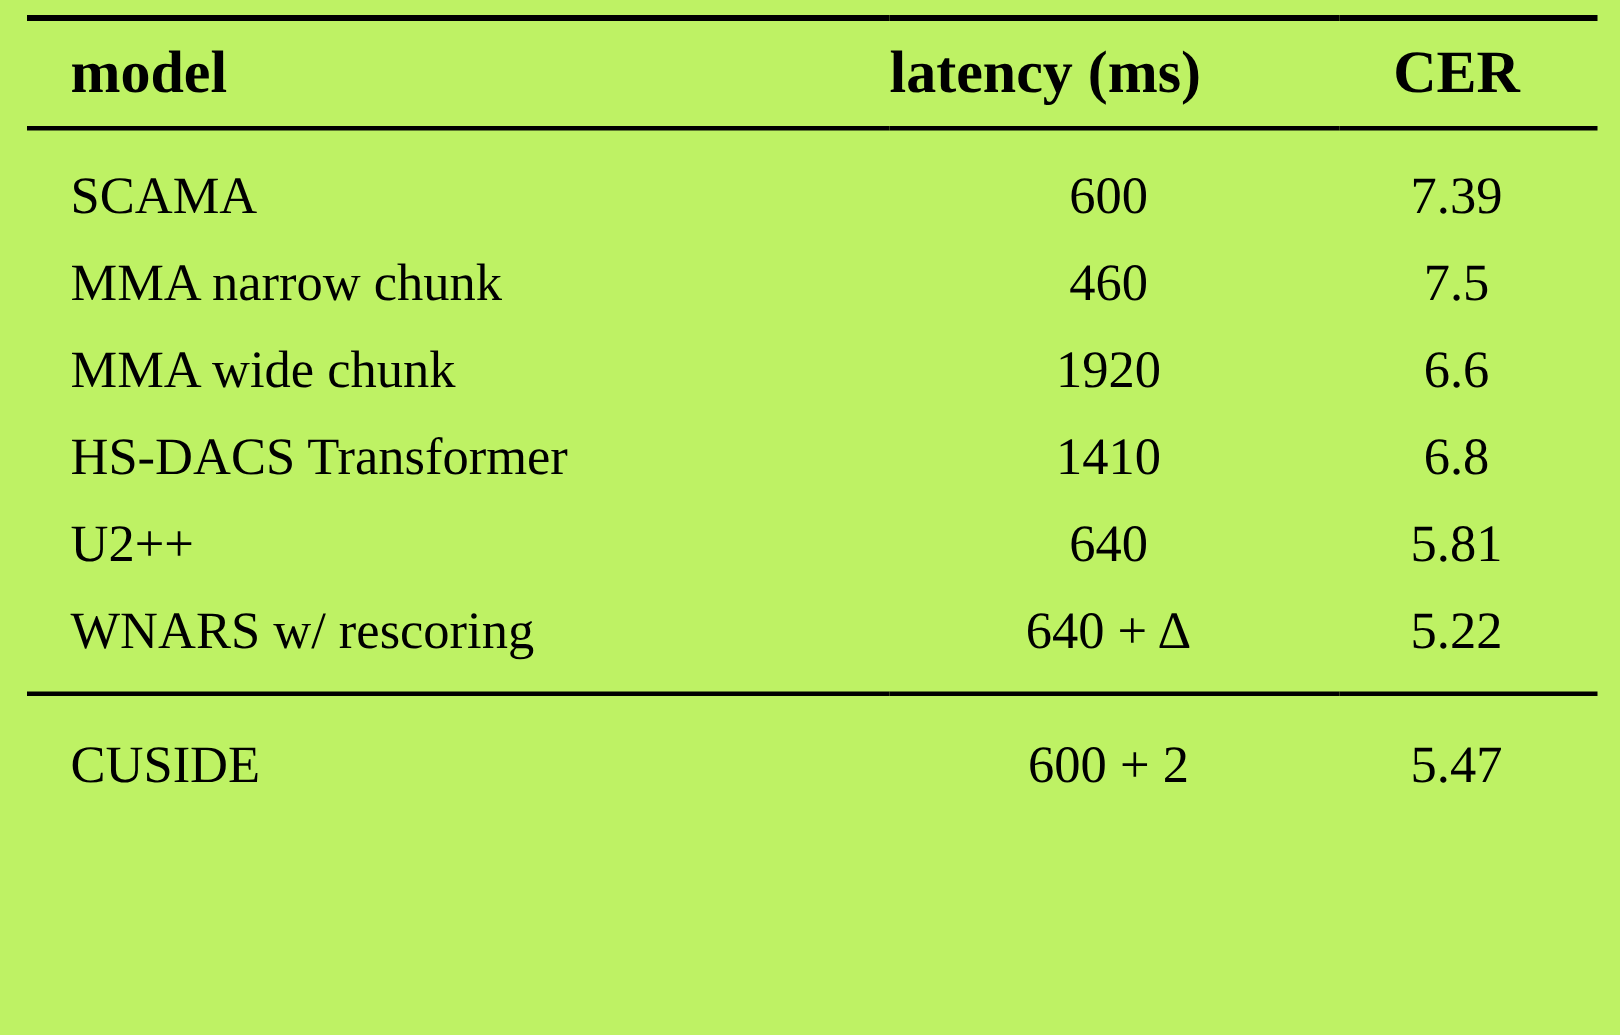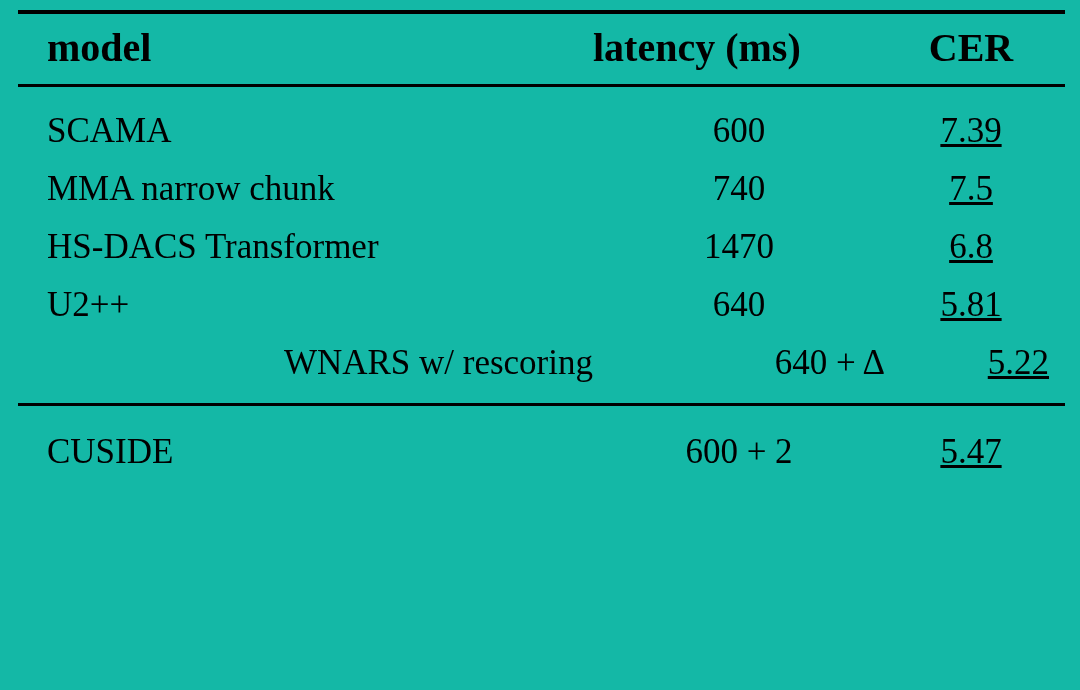--- a/index.html
+++ b/index.html
@@ -5,21 +5,21 @@
 <style>
   html, body {
     margin: 0;
     padding: 0;
     background: #ffffff;
   }
   #page {
     position: relative;
     width: 1080px;
     height: 690px;
-    background: #14b8a6;
+    background: #bef264;
     font-family: "Liberation Serif", "DejaVu Serif", serif;
     color: #000000;
     overflow: hidden;
   }
   .table-wrap {
     position: absolute;
     left: 18px;
     top: 10px;
     width: 1047px;
   }
@@ -53,25 +53,25 @@
     font-size: 35px;
     line-height: 1.0;
     font-weight: normal;
     padding: 0;
     height: 58px;
     vertical-align: middle;
     white-space: nowrap;
   }
   tbody td.d-model   { text-align: left;   padding-left: 29px; }
   tbody td.d-latency { text-align: center; padding-right: 8px; }
-  tbody td.d-cer     { text-align: center; padding-right: 16px; text-decoration: underline; }
+  tbody td.d-cer     { text-align: center; padding-right: 16px; }
 
   tbody tr.first-body td { padding-top: 14px; }
   tbody tr.group-first td { padding-top: 16px; }
-  tbody tr.last-body td   { padding-bottom: 12px; text-align: right; }
+  tbody tr.last-body td   { padding-bottom: 12px; }
 
   td.d-model .indent { display: inline-block; padding-left: 46px; }
 </style>
 </head>
 <body>
 
 <div id="page">
   <div class="table-wrap">
     <table class="results">
       <colgroup>
@@ -87,26 +87,31 @@
         </tr>
       </thead>
       <tbody>
         <tr class="first-body">
           <td class="d-model">SCAMA</td>
           <td class="d-latency">600</td>
           <td class="d-cer">7.39</td>
         </tr>
         <tr>
           <td class="d-model">MMA narrow chunk</td>
-          <td class="d-latency">740</td>
+          <td class="d-latency">460</td>
           <td class="d-cer">7.5</td>
         </tr>
         <tr>
+          <td class="d-model">MMA wide chunk</td>
+          <td class="d-latency">1920</td>
+          <td class="d-cer">6.6</td>
+        </tr>
+        <tr>
           <td class="d-model">HS-DACS Transformer</td>
-          <td class="d-latency">1470</td>
+          <td class="d-latency">1410</td>
           <td class="d-cer">6.8</td>
         </tr>
         <tr>
           <td class="d-model">U2++</td>
           <td class="d-latency">640</td>
           <td class="d-cer">5.81</td>
         </tr>
         <tr class="last-body">
           <td class="d-model">WNARS w/ rescoring</td>
           <td class="d-latency">640 + Δ</td>

